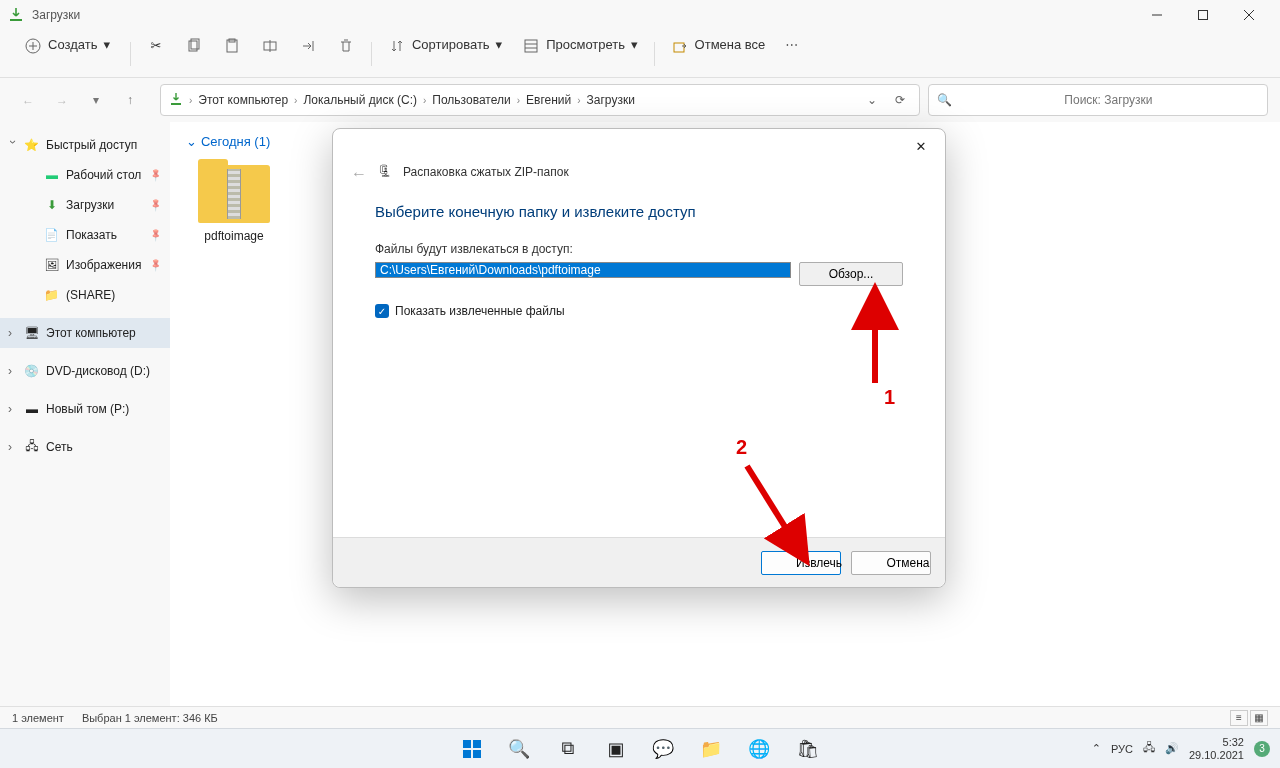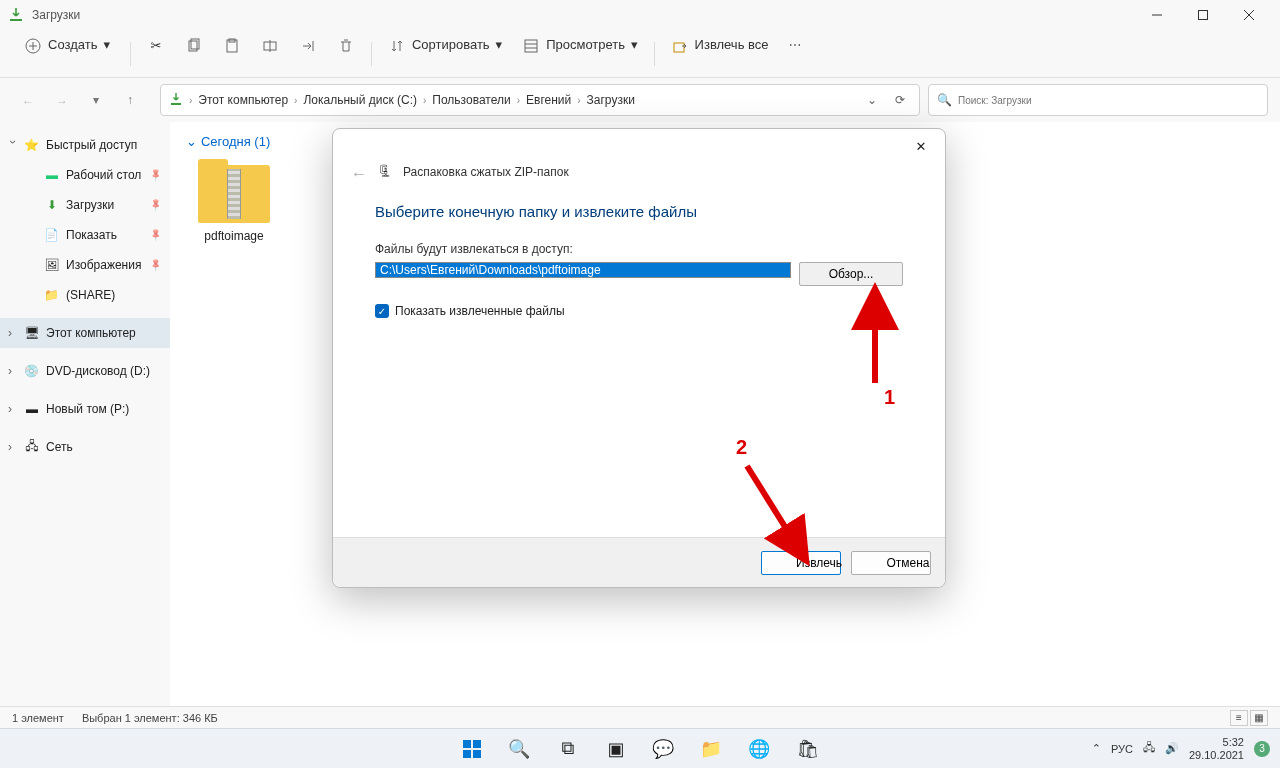--- a/index.html
+++ b/index.html
@@ -22,21 +22,21 @@
 .navbar { height: 44px; display: flex; align-items: center; padding: 0 12px; gap: 8px; background: #f8f8f8; }
 .nav-arrows { display: flex; gap: 2px; margin-right: 6px; }
 .nav-arrow { width: 32px; height: 32px; display:flex; align-items:center; justify-content:center; color:#777; border-radius:4px; }
 .nav-arrow.disabled { color: #bbb; }
 .breadcrumb { flex: 1; height: 32px; background: #fff; border: 1px solid #d0d0d0; border-radius: 4px; display: flex; align-items: center; padding: 0 8px; gap: 6px; }
 .breadcrumb .crumb { font-size: 12px; color: #333; white-space: nowrap; }
 .breadcrumb .sep { color: #888; font-size: 10px; }
 .breadcrumb .spacer { flex: 1; }
 .breadcrumb .dd, .breadcrumb .refresh { color: #666; padding: 0 6px; }
 .searchbox { width: 340px; height: 32px; background: #fff; border: 1px solid #d0d0d0; border-radius: 4px; display: flex; align-items: center; padding: 0 8px; gap: 6px; color: #888; }
-.searchbox input { border: none; outline: none; flex: 1; font-size: 10px; }
+.searchbox input { border: none; outline: none; flex: 1; font-size: 12px; text-align: center; }
 
 
 .main { display: flex; height: calc(100% - 30px - 48px - 44px - 22px - 40px); background: #fff; }
 .sidebar { width: 170px; background: #f8f8f8; padding: 8px 0; overflow-y: auto; }
 .side-item { height: 30px; display: flex; align-items: center; padding: 0 8px; gap: 6px; font-size: 12px; color: #222; }
 .side-item.expandable::before { content: "›"; transform: rotate(90deg); width: 10px; color: #666; }
 .side-item.collapsed::before { content: "›"; width: 10px; color: #666; }
 .side-item.noexp::before { content: ""; width: 10px; }
 .side-item .si-icon { width: 16px; height: 16px; display:flex; align-items:center; justify-content:center; }
 .side-item.indent { padding-left: 28px; }
@@ -197,21 +197,21 @@
     <span>▾</span>
   </div>
   <div class="tb-sep"></div>
   <div class="tb-btn">
     <span class="tb-icon">
         <svg width="16" height="16">
           <rect x="2" y="5" width="10" height="9" fill="none" stroke="#c48a00"></rect>
           <path d="M10 8h4m0 0l-2-2m2 2l-2 2" fill="none" stroke="#666"></path>
         </svg>
       </span>
-    <span>Извлечь все</span>
+    <span>Отмена все</span>
   </div>
   <div class="tb-btn">
       <span>⋯</span>
     </div>
 </div>
 
 <div class="navbar">
   <div class="nav-arrows">
     <div class="nav-arrow disabled">←</div>
     <div class="nav-arrow disabled">→</div>
@@ -351,21 +351,21 @@
   <div class="dialog">
     <div class="dlg-titlebar">
       <div class="dlg-close">✕</div>
     </div>
     <div class="dlg-header">
       <span class="dlg-back">←</span>
       <span class="dlg-header-icon">🗜</span>
       <span class="dlg-header-title">Распаковка сжатых ZIP-папок</span>
     </div>
     <div class="dlg-body">
-      <div class="dlg-heading">Выберите конечную папку и извлеките файлы</div>
+      <div class="dlg-heading">Выберите конечную папку и извлеките доступ</div>
       <div class="dlg-label">Файлы будут извлекаться в доступ:</div>
       <div class="dlg-row">
         <input class="dlg-input sel" value="C:\Users\Евгений\Downloads\pdftoimage" style="">
         <button class="dlg-browse">Обзор...</button>
       </div>
       <label class="dlg-check">
         <span class="cb">✓</span>
         <span>Показать извлеченные файлы</span>
       </label>
     </div>

